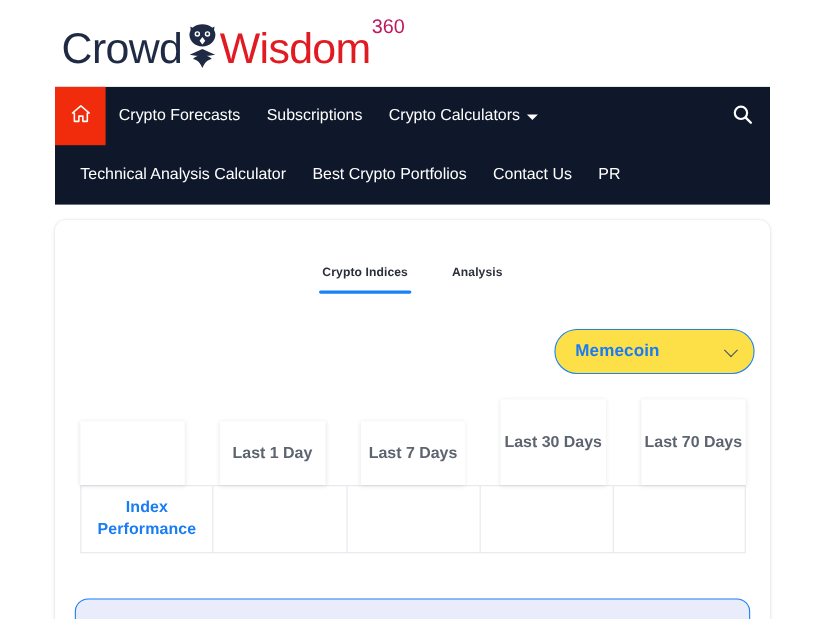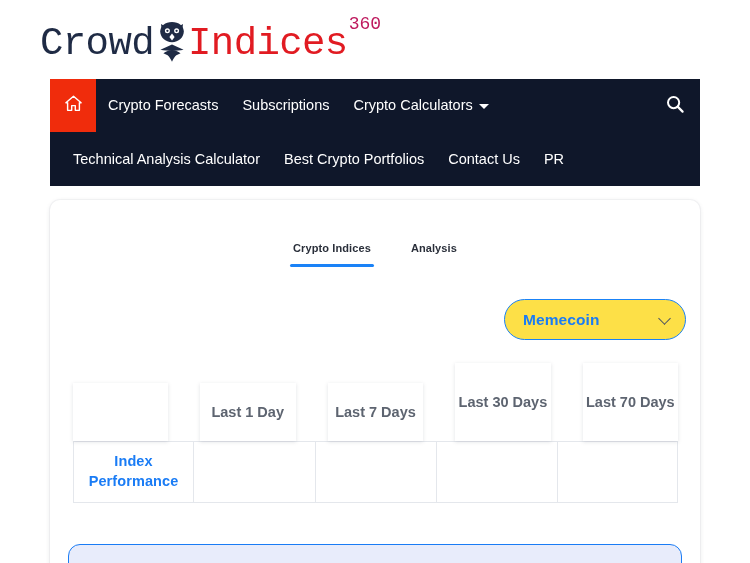--- a/index.html
+++ b/index.html
@@ -12,25 +12,24 @@
     font-family: "Liberation Sans", sans-serif;
     -webkit-font-smoothing: antialiased;
   }
 
   
   .page { position: relative; width: 750px; height: 563px; background: #ffffff; }
 
   
   .logo-bar {
     position: absolute;
-    left: 40px; top: 14px;
+    left: 56px; top: 14px;
     height: 50px;
     display: flex;
     align-items: flex-end;
-    font-family: Liberation Mono, monospace;
   }
   .logo-word {
     font-size: 39px;
     font-weight: 400;
     letter-spacing: -0.6px;
     line-height: 1;
   }
   .logo-crowd { color: #1f2b45; }
   .logo-wisdom { color: #e11b22; }
   .logo-mark {
@@ -257,21 +256,21 @@
         <circle cx="19.6" cy="10.8" r="1.15" fill="#1f2b45"></circle>
 
         <path d="M15 13.6 L17.6 17.0 L15 20.4 L12.4 17.0 Z" fill="#ffffff"></path>
 
         <g fill="#1f2b45">
           <path d="M15 24.6 L26.6 29.8 C23.0 30.4 19.2 31.0 15 31.0 C10.8 31.0 7.0 30.4 3.4 29.8 Z"></path>
           <path d="M15 30.2 C18.6 30.2 22.0 31.6 23.6 33.6 C20.8 34.4 18.0 35.0 15 41.8 C12.0 35.0 9.2 34.4 6.4 33.6 C8.0 31.6 11.4 30.2 15 30.2 Z"></path>
         </g>
       </svg>
     </span>
-    <span class="logo-word logo-wisdom">Indices</span>
+    <span class="logo-word logo-wisdom">Wisdom</span>
     <span class="logo-360">360</span>
   </div>
 
   <nav class="navbar">
 
     <div class="nav-row row1">
 
       <div class="home-btn">
         <span>
           <svg width="19" height="19" viewBox="0 0 20 20" aria-hidden="true">

